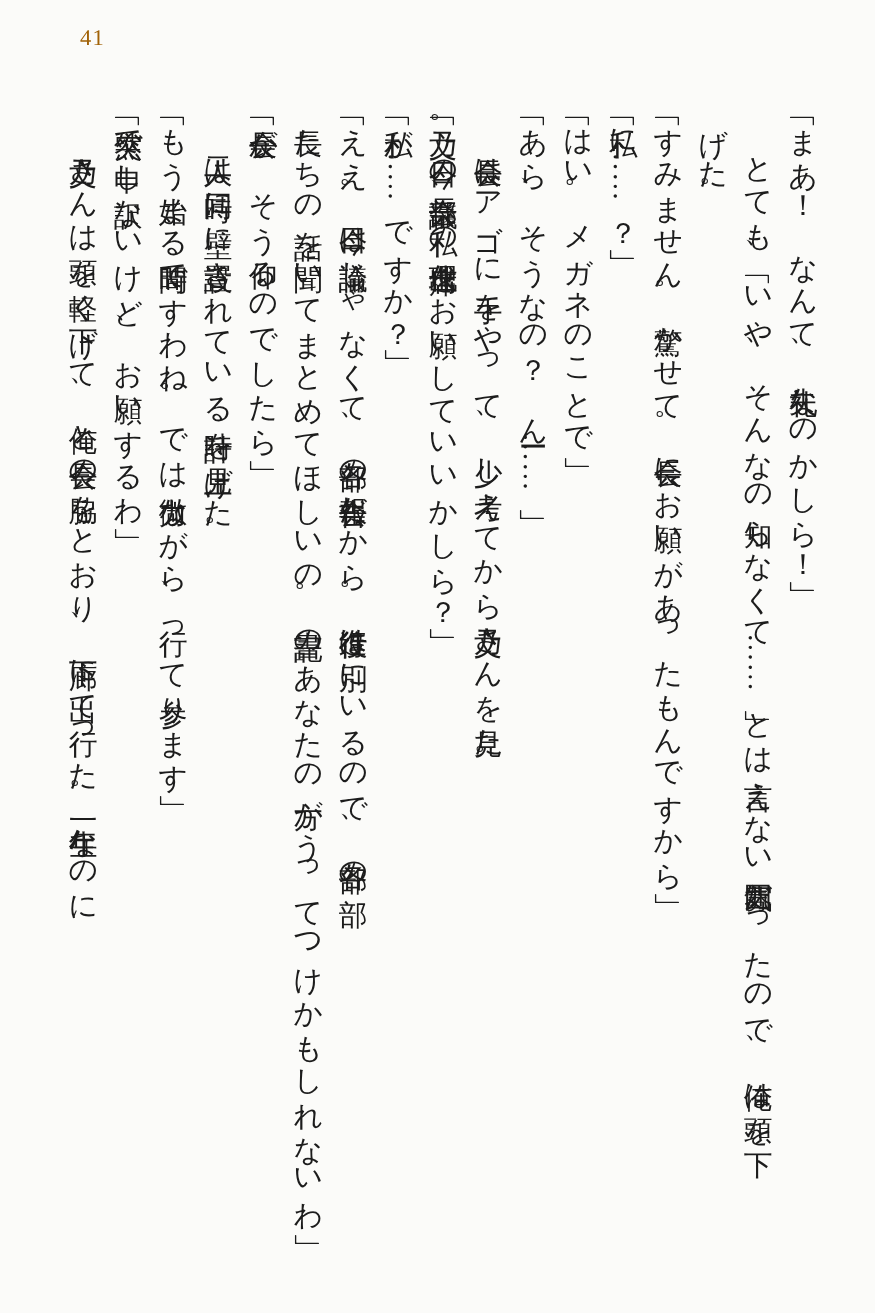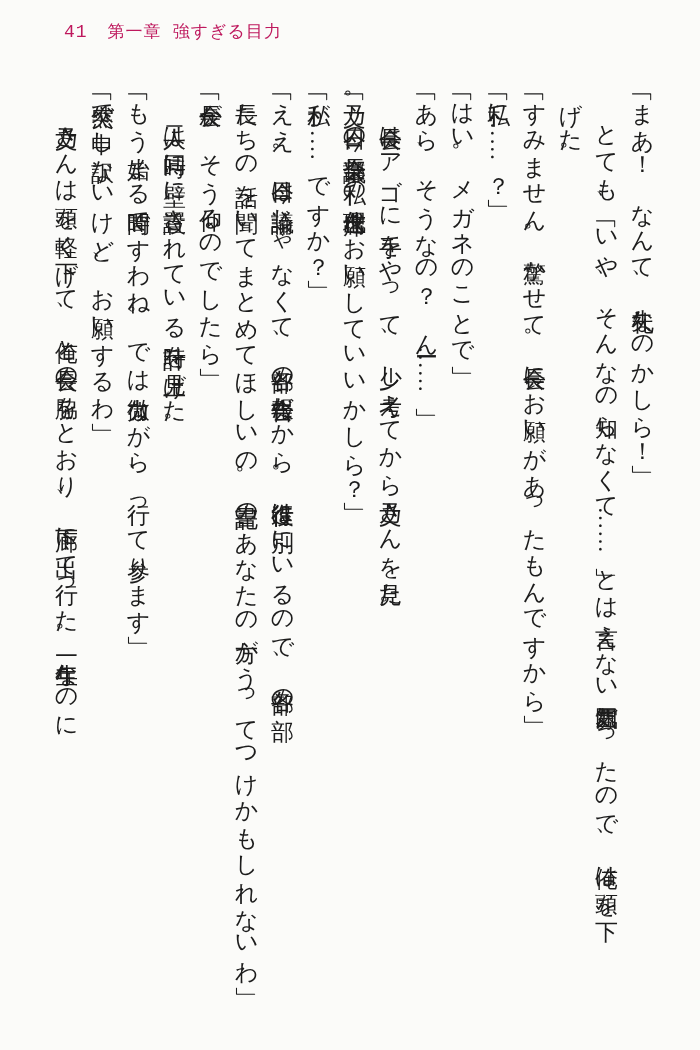--- a/index.html
+++ b/index.html
@@ -17,24 +17,24 @@
     position: absolute;
     inset: 0;
     background: #fbfbf9;
   }
   .header {
     position: absolute;
     top: 20px;
     left: 64px;
     display: flex;
     align-items: baseline;
-    gap: 20px;
-    font-family: Liberation Mono, monospace;
+    gap: 4px;
+    font-family: Liberation Serif, serif;
     font-size: 17px;
-    color: #be185d;
+    color: #a16207;
     letter-spacing: 1px;
   }
   .pagenum {
     font-size: 18px;
   }
   .text-area {
     position: absolute;
     top: 86px;
     right: 40px;
     height: 944px;
@@ -58,21 +58,20 @@
     height: 921px;
   }
 </style>
 </head>
 <body>
 
 <div class="page">
 
   <div class="header">
     <span class="pagenum">41</span>
-    <span class="chapter">第一章 強すぎる目力</span>
   </div>
 
   <div class="text-area">
     <p class="col">「まあ！　なんて、失礼なのかしら！」</p>
     <p class="col indent">とても、「いや、そんなの知らなくて……」とは言えない雰囲気だったので、俺は頭を下</p>
     <p class="col">げた。</p>
     <p class="col">「すみません。驚かせて。会長にお願いがあったもんですから」</p>
     <p class="col">「私に……？」</p>
     <p class="col">「はい。メガネのことで」</p>
     <p class="col">「あら、そうなの？　んー……」</p>

